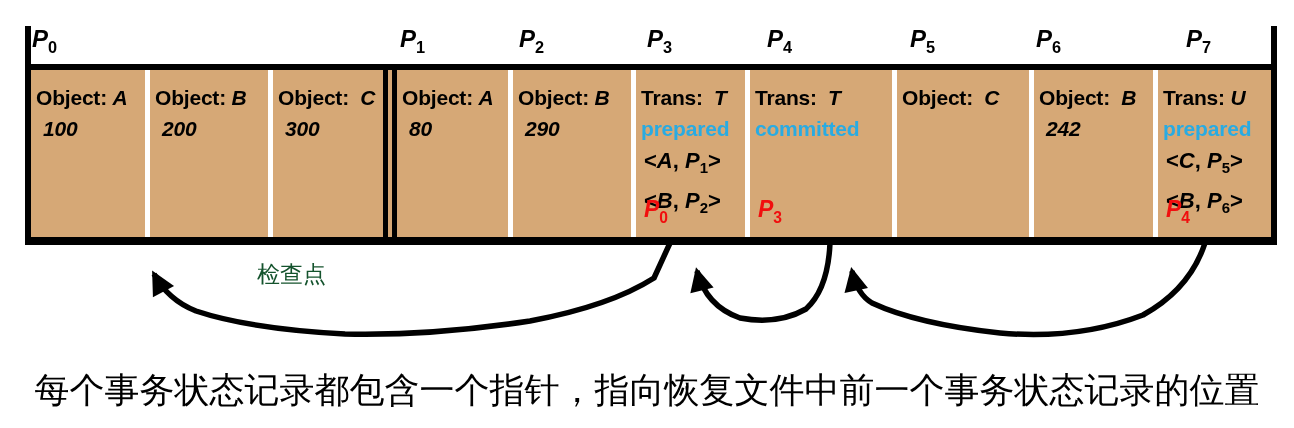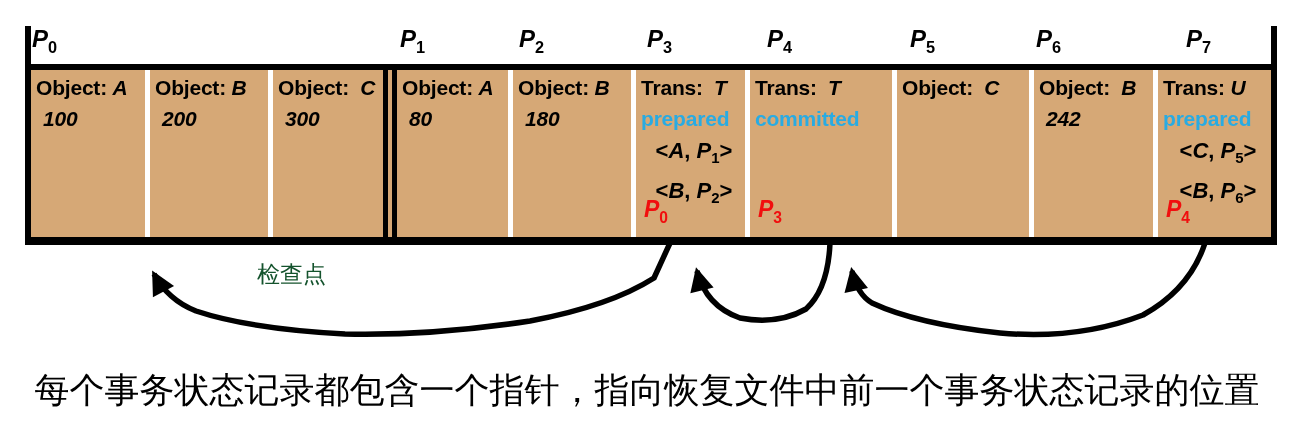--- a/index.html
+++ b/index.html
@@ -7,26 +7,26 @@
           font-family:"Liberation Sans","DejaVu Sans",sans-serif;overflow:hidden;margin-top:12px;}
   sub{font-size:68%;font-style:normal;}
   i{font-style:italic;}
   .plabel{position:absolute;top:13px;font-weight:bold;font-size:24px;color:#000;white-space:nowrap;}
   .band{position:absolute;left:25px;top:14px;width:1252px;height:219px;box-sizing:border-box;
         border-left:6px solid var(--line,#000);border-right:6px solid var(--line,#000);
         border-bottom:8px solid var(--line,#000);}
   .band-head{height:38px;}
   .band-topline{height:6px;background:var(--line,#000);}
   .cells{display:flex;height:167px;background:var(--band_fill,#D6A876);}
-  .cell{position:relative;box-sizing:border-box;flex:none;padding:2px 1px 0 5px;
+  .cell{position:relative;box-sizing:border-box;flex:none;padding:12px 1px 0 5px;
         font-weight:bold;font-size:21px;line-height:31px;letter-spacing:-0.2px;color:#000;
         white-space:nowrap;overflow:hidden;}
   .cell .num{padding-left:7px;font-style:italic;}
   .cell .status{color:var(--status_text,#29ABE2);}
-  .cell .pair{padding-left:3px;font-size:22px;line-height:33px;letter-spacing:0;text-align:center;}
+  .cell .pair{padding-left:3px;font-size:22px;line-height:33px;letter-spacing:0;}
   .cell .pointer{position:absolute;left:8px;bottom:4px;color:var(--pointer_text,#F10E0E);font-size:23px;}
   .sep{flex:none;width:5px;background:#fff;}
   .dbl{flex:none;width:14px;background:var(--band_fill,#D6A876);box-sizing:border-box;
        border-left:5px solid var(--line,#000);border-right:5px solid var(--line,#000);}
   .arrows{position:absolute;left:0;top:0;pointer-events:none;}
   .note{position:absolute;font-family:"Liberation Serif","DejaVu Serif",serif;
         font-size:23px;line-height:27px;color:#14532d;white-space:nowrap;}
   .note-checkpoint{left:257px;top:249px;}
   .note-logend{left:1203px;top:251px;}
   .caption{position:absolute;top:355px;left:0;width:100%;text-align:center;
@@ -71,21 +71,21 @@
       <div class="dbl"></div>
 
       <div class="cell" style="width:111px">
         <div>Object: <i>A</i></div>
         <div class="num">80</div>
       </div>
       <div class="sep"></div>
 
       <div class="cell" style="width:118px">
         <div>Object: <i>B</i></div>
-        <div class="num">180</div>
+        <div class="num">290</div>
       </div>
       <div class="sep"></div>
 
       <div class="cell" style="width:109px">
         <div>Trans:&nbsp; <i>T</i></div>
         <div class="status">prepared</div>
         <div class="pair">&lt;<i>A</i>, <i>P</i><sub>1</sub>&gt;</div>
         <div class="pair">&lt;<i>B</i>, <i>P</i><sub>2</sub>&gt;</div>
         <div class="pointer"><i>P</i><sub>0</sub></div>
       </div>

